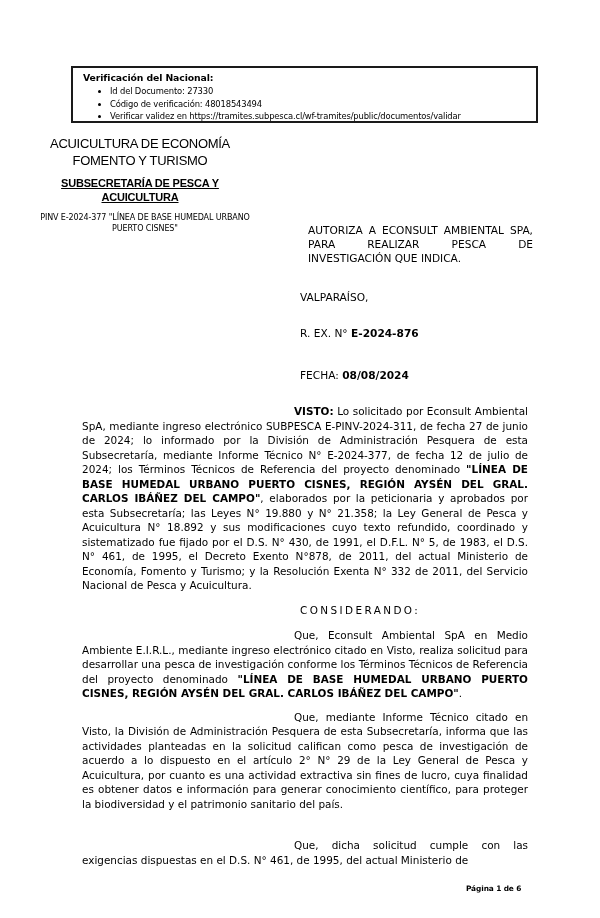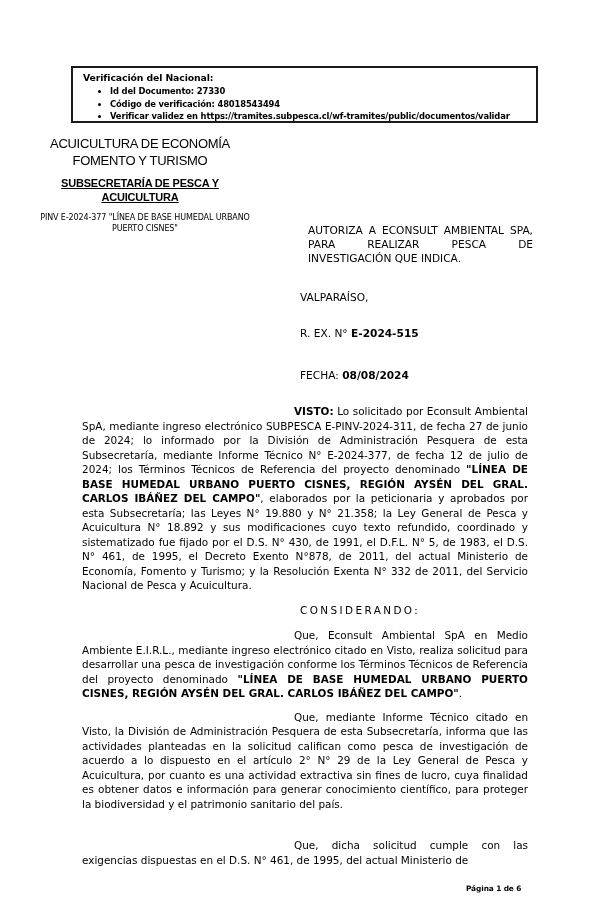--- a/index.html
+++ b/index.html
@@ -38,21 +38,21 @@
     line-height: 12px;
     letter-spacing: -0.1px;
   }
   .vb-list {
     margin: 1px 0 0 0;
     padding-left: 27px;
     list-style-type: disc;
   }
   .vb-list li {
     font-size: 8.4px;
-    font-weight: bold;
+    font-weight: normal;
     line-height: 12.6px;
     letter-spacing: -0.15px;
     white-space: nowrap;
   }
 
   
   .letterhead {
     position: absolute;
     left: 30px;
     top: 136px;
@@ -162,21 +162,21 @@
     </div>
     <div class="dept">SUBSECRETARÍA DE PESCA Y ACUICULTURA</div>
     <div class="proj-ref">PINV E-2024-377 "LÍNEA DE BASE HUMEDAL URBANO PUERTO CISNES"</div>
   </div>
 
   <div class="subject">AUTORIZA A ECONSULT AMBIENTAL SPA, PARA REALIZAR PESCA DE INVESTIGACIÓN QUE INDICA.</div>
 
   <div class="city">VALPARAÍSO,</div>
 
   <div class="res-line res-number">
-    <span>R. EX. N° </span><span class="b">E-2024-515</span>
+    <span>R. EX. N° </span><span class="b">E-2024-876</span>
   </div>
 
   <div class="res-line res-date">
     <span>FECHA: </span><span class="b">08/08/2024</span>
   </div>
 
   <div class="doc-body">
     <p class="indent">
       <span class="b">VISTO:</span><span> Lo solicitado por Econsult Ambiental SpA, mediante ingreso electrónico SUBPESCA E-PINV-2024-311, de fecha 27 de junio de 2024; lo informado por la División de Administración Pesquera de esta Subsecretaría, mediante Informe Técnico N° E-2024-377, de fecha 12 de julio de 2024; los Términos Técnicos de Referencia del proyecto denominado </span><span class="b">"LÍNEA DE BASE HUMEDAL URBANO PUERTO CISNES, REGIÓN AYSÉN DEL GRAL. CARLOS IBÁÑEZ DEL CAMPO"</span><span>, elaborados por la peticionaria y aprobados por esta Subsecretaría; las Leyes N° 19.880 y N° 21.358; la Ley General de Pesca y Acuicultura N° 18.892 y sus modificaciones cuyo texto refundido, coordinado y sistematizado fue fijado por el D.S. N° 430, de 1991, el D.F.L. N° 5, de 1983, el D.S. N° 461, de 1995, el Decreto Exento N°878, de 2011, del actual Ministerio de Economía, Fomento y Turismo; y la Resolución Exenta N° 332 de 2011, del Servicio Nacional de Pesca y Acuicultura.</span>
     </p>

